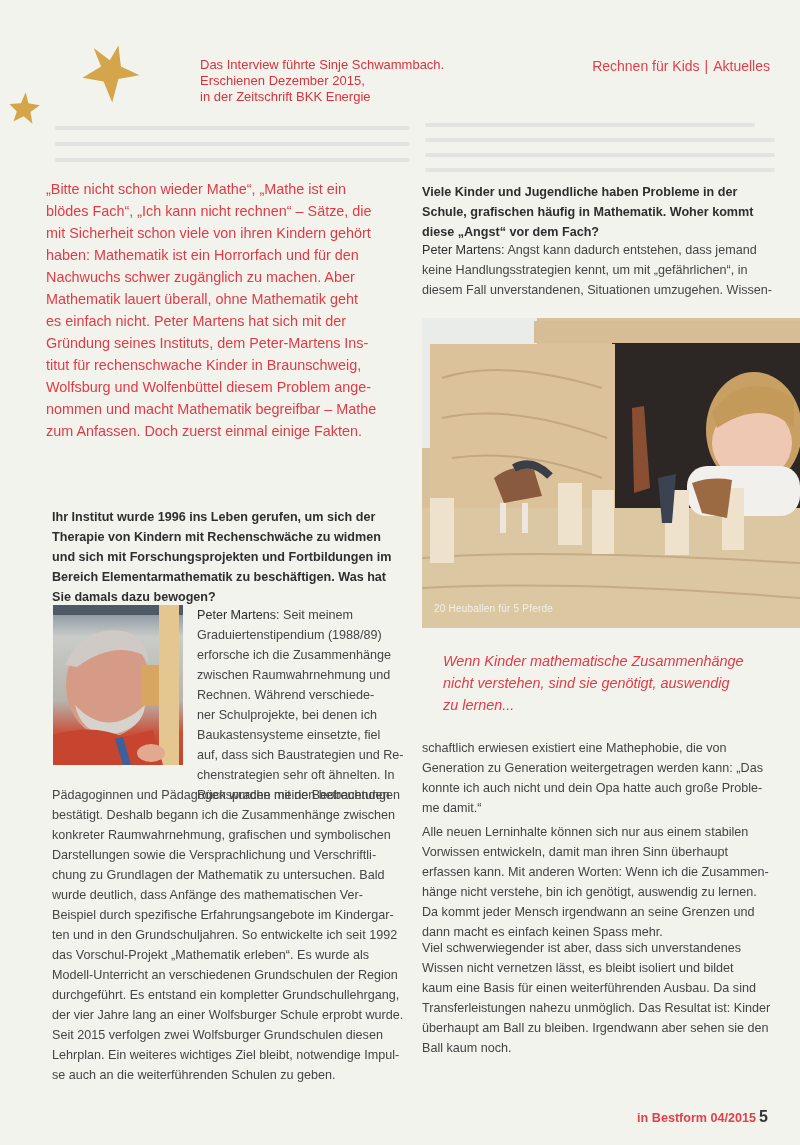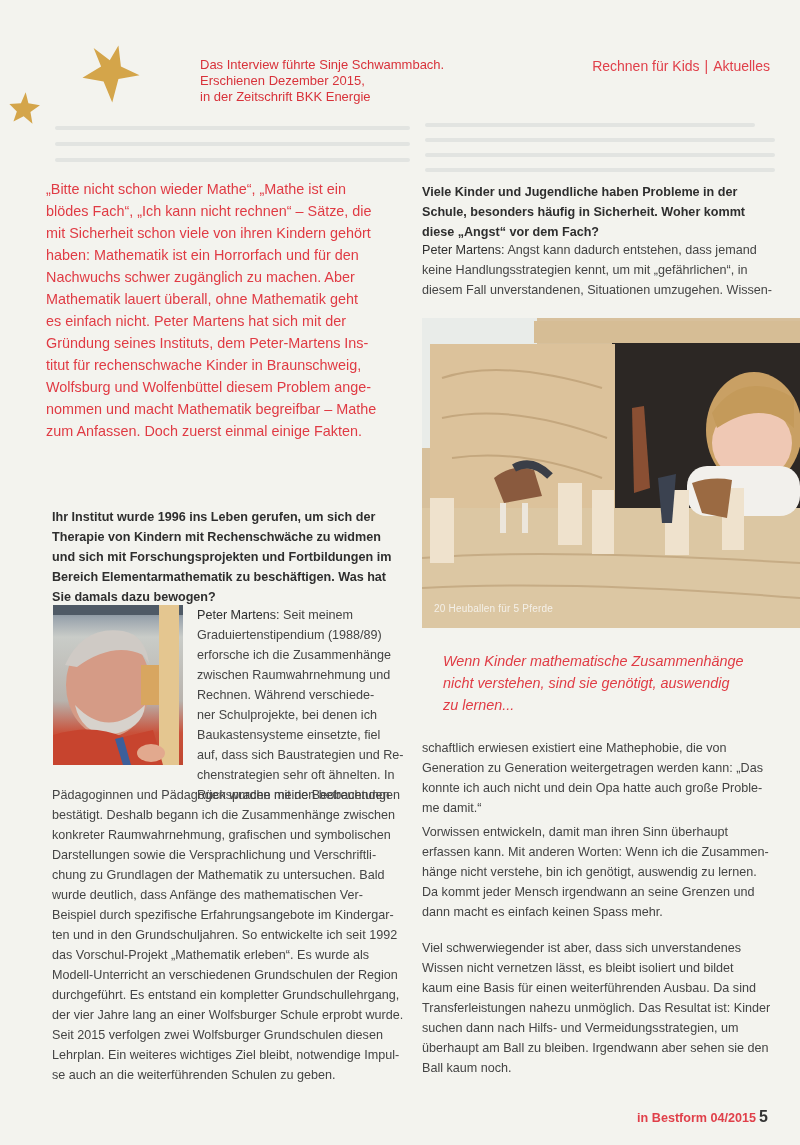--- a/index.html
+++ b/index.html
@@ -160,21 +160,21 @@
   <span class="l">Modell-Unterricht an verschiedenen Grundschulen der Region</span>
   <span class="l">durchgeführt. Es entstand ein kompletter Grundschullehrgang,</span>
   <span class="l">der vier Jahre lang an einer Wolfsburger Schule erprobt wurde.</span>
   <span class="l">Seit 2015 verfolgen zwei Wolfsburger Grundschulen diesen</span>
   <span class="l">Lehrplan. Ein weiteres wichtiges Ziel bleibt, notwendige Impul-</span>
   <span class="l">se auch an die weiterführenden Schulen zu geben.</span>
 </div>
 
 <div class="abs question q2">
   <span class="l">Viele Kinder und Jugendliche haben Probleme in der</span>
-  <span class="l">Schule, besonders häufig in Sicherheit. Woher kommt</span>
+  <span class="l">Schule, grafischen häufig in Mathematik. Woher kommt</span>
   <span class="l">diese „Angst“ vor dem Fach?</span>
 </div>
 
 <div class="abs body-text a2-top">
   <span class="l"><span class="speaker">Peter Martens:</span><span> Angst kann dadurch entstehen, dass jemand</span></span>
   <span class="l">keine Handlungsstrategien kennt, um mit „gefährlichen“, in</span>
   <span class="l">diesem Fall unverstandenen, Situationen umzugehen. Wissen-</span>
 </div>
 
 <div class="abs photo" title="Kind mit Spielzeugpferden und Holzklötzen">
@@ -215,32 +215,32 @@
 </div>
 
 <div class="abs body-text a2-cont">
   <span class="l">schaftlich erwiesen existiert eine Mathephobie, die von</span>
   <span class="l">Generation zu Generation weitergetragen werden kann: „Das</span>
   <span class="l">konnte ich auch nicht und dein Opa hatte auch große Proble-</span>
   <span class="l">me damit.“</span>
 </div>
 
 <div class="abs body-text p2">
+  <span class="l">Alle neuen Lerninhalte können sich nur aus einem stabilen</span>
   <span class="l">Vorwissen entwickeln, damit man ihren Sinn überhaupt</span>
   <span class="l">erfassen kann. Mit anderen Worten: Wenn ich die Zusammen-</span>
   <span class="l">hänge nicht verstehe, bin ich genötigt, auswendig zu lernen.</span>
   <span class="l">Da kommt jeder Mensch irgendwann an seine Grenzen und</span>
   <span class="l">dann macht es einfach keinen Spass mehr.</span>
 </div>
 
 <div class="abs body-text p3">
   <span class="l">Viel schwerwiegender ist aber, dass sich unverstandenes</span>
   <span class="l">Wissen nicht vernetzen lässt, es bleibt isoliert und bildet</span>
   <span class="l">kaum eine Basis für einen weiterführenden Ausbau. Da sind</span>
   <span class="l">Transferleistungen nahezu unmöglich. Das Resultat ist: Kinder</span>
-  <span class="l">suchen dann nach Hilfs- und Vermeidungsstrategien, um</span>
   <span class="l">überhaupt am Ball zu bleiben. Irgendwann aber sehen sie den</span>
   <span class="l">Ball kaum noch.</span>
 </div>
 
 <div class="abs footer">
   <span class="mag">in Bestform 04/2015</span><span class="page">5</span>
 </div>
 
 </body></html>

